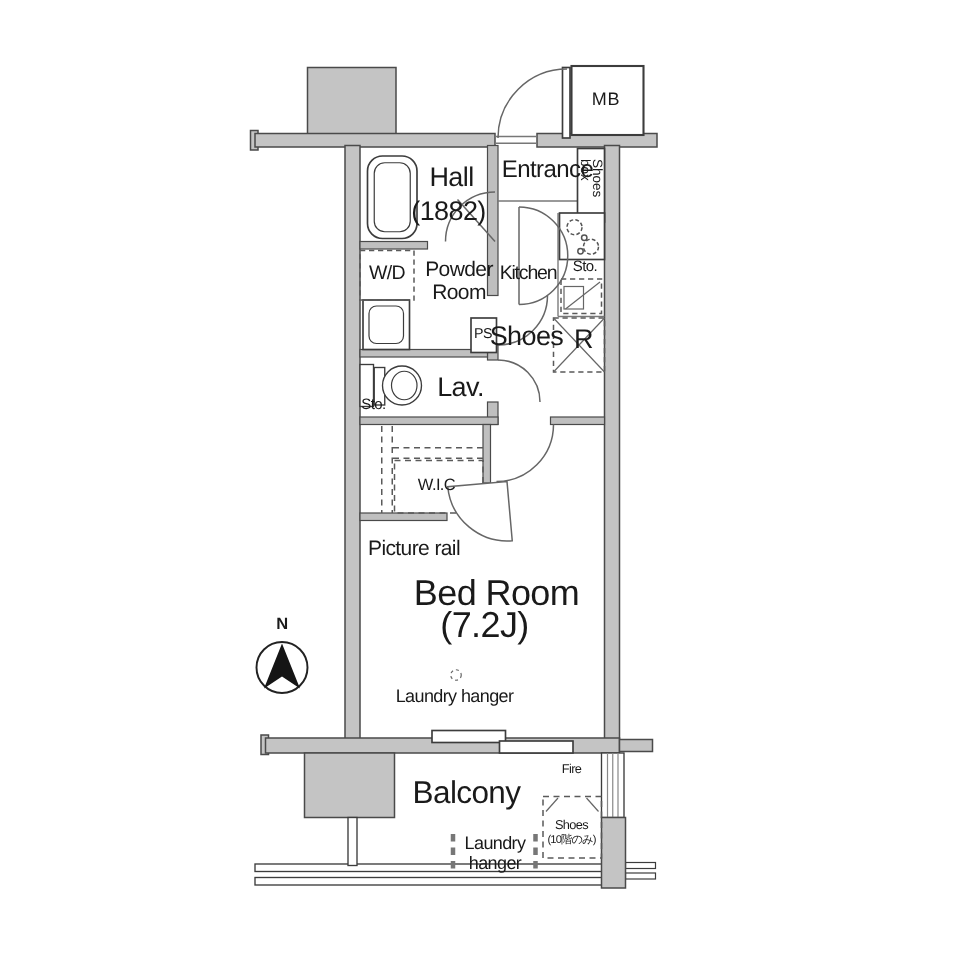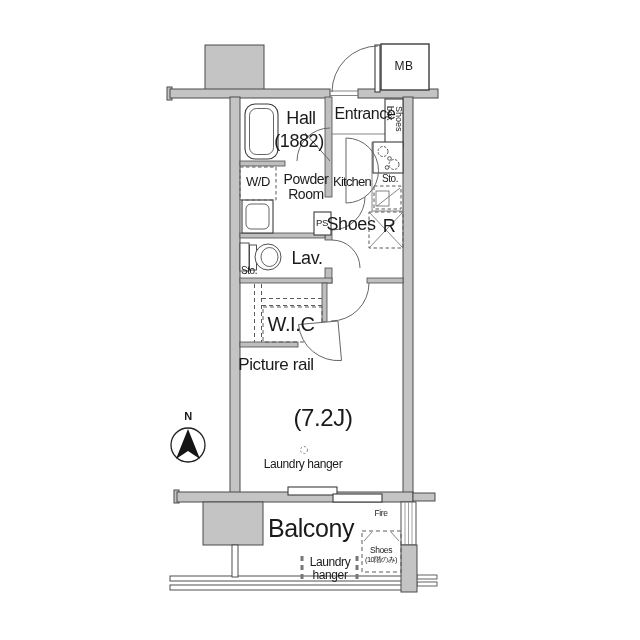--- a/index.html
+++ b/index.html
@@ -146,28 +146,29 @@
   <div class="lbl" style="left:352px;top:182px;font-size:13px;letter-spacing:-0.8px">Kitchen</div>
   <div class="lbl" style="left:390px;top:179px;font-size:10px">Sto.</div>
 
   <div class="lbl" style="left:322px;top:223px;font-size:9.5px">PS</div>
   <div class="lbl" style="left:351px;top:224px;font-size:18px">Shoes</div>
   <div class="lbl" style="left:389px;top:226px;font-size:18px">R</div>
 
   <div class="lbl" style="left:307px;top:258px;font-size:18px">Lav.</div>
   <div class="lbl" style="left:249px;top:271px;font-size:10px">Sto.</div>
 
-  <div class="lbl" style="left:291px;top:324px;font-size:20px">W.I.C</div>
+  <div class="lbl" style="left:291px;top:324px;font-size:11px">W.I.C</div>
 
-  <div class="lbl" style="left:276px;top:365px;font-size:17px">Picture rail</div>
+  <div class="lbl" style="left:276px;top:365px;font-size:14px">Picture rail</div>
+  <div class="lbl" style="left:331px;top:397px;font-size:24px">Bed Room</div>
   <div class="lbl" style="left:323px;top:418px;font-size:24px">(7.2J)</div>
   <div class="lbl" style="left:303px;top:464px;font-size:12px">Laundry hanger</div>
 
   <div class="lbl bold" style="left:188px;top:417px;font-size:11px">N</div>
 
-  <div class="lbl" style="left:311px;top:529px;font-size:25px">Balcony</div>
+  <div class="lbl" style="left:311px;top:529px;font-size:21px">Balcony</div>
   <div class="lbl wrap" style="left:330px;top:569px;font-size:12px;width:70px;line-height:13px">Laundry hanger</div>
 
   <div class="lbl" style="left:381px;top:513px;font-size:8.5px">Fire</div>
   <div class="lbl" style="left:381px;top:550px;font-size:8.5px">Shoes</div>
   <div class="lbl" style="left:381px;top:560px;font-size:7.5px;letter-spacing:-0.6px">(10階のみ)</div>
 
 </div>
 
 </body></html>

